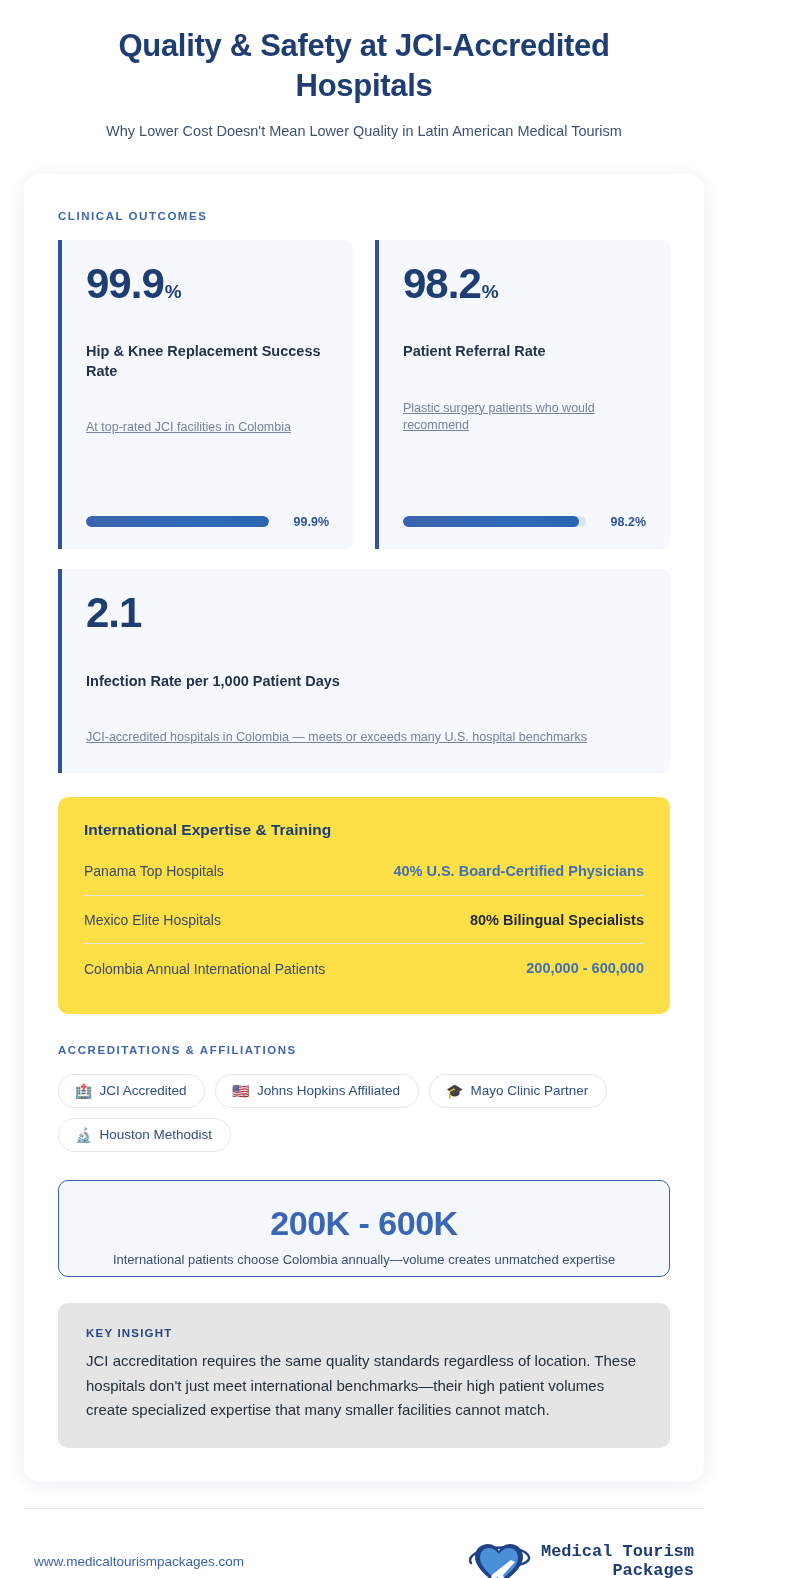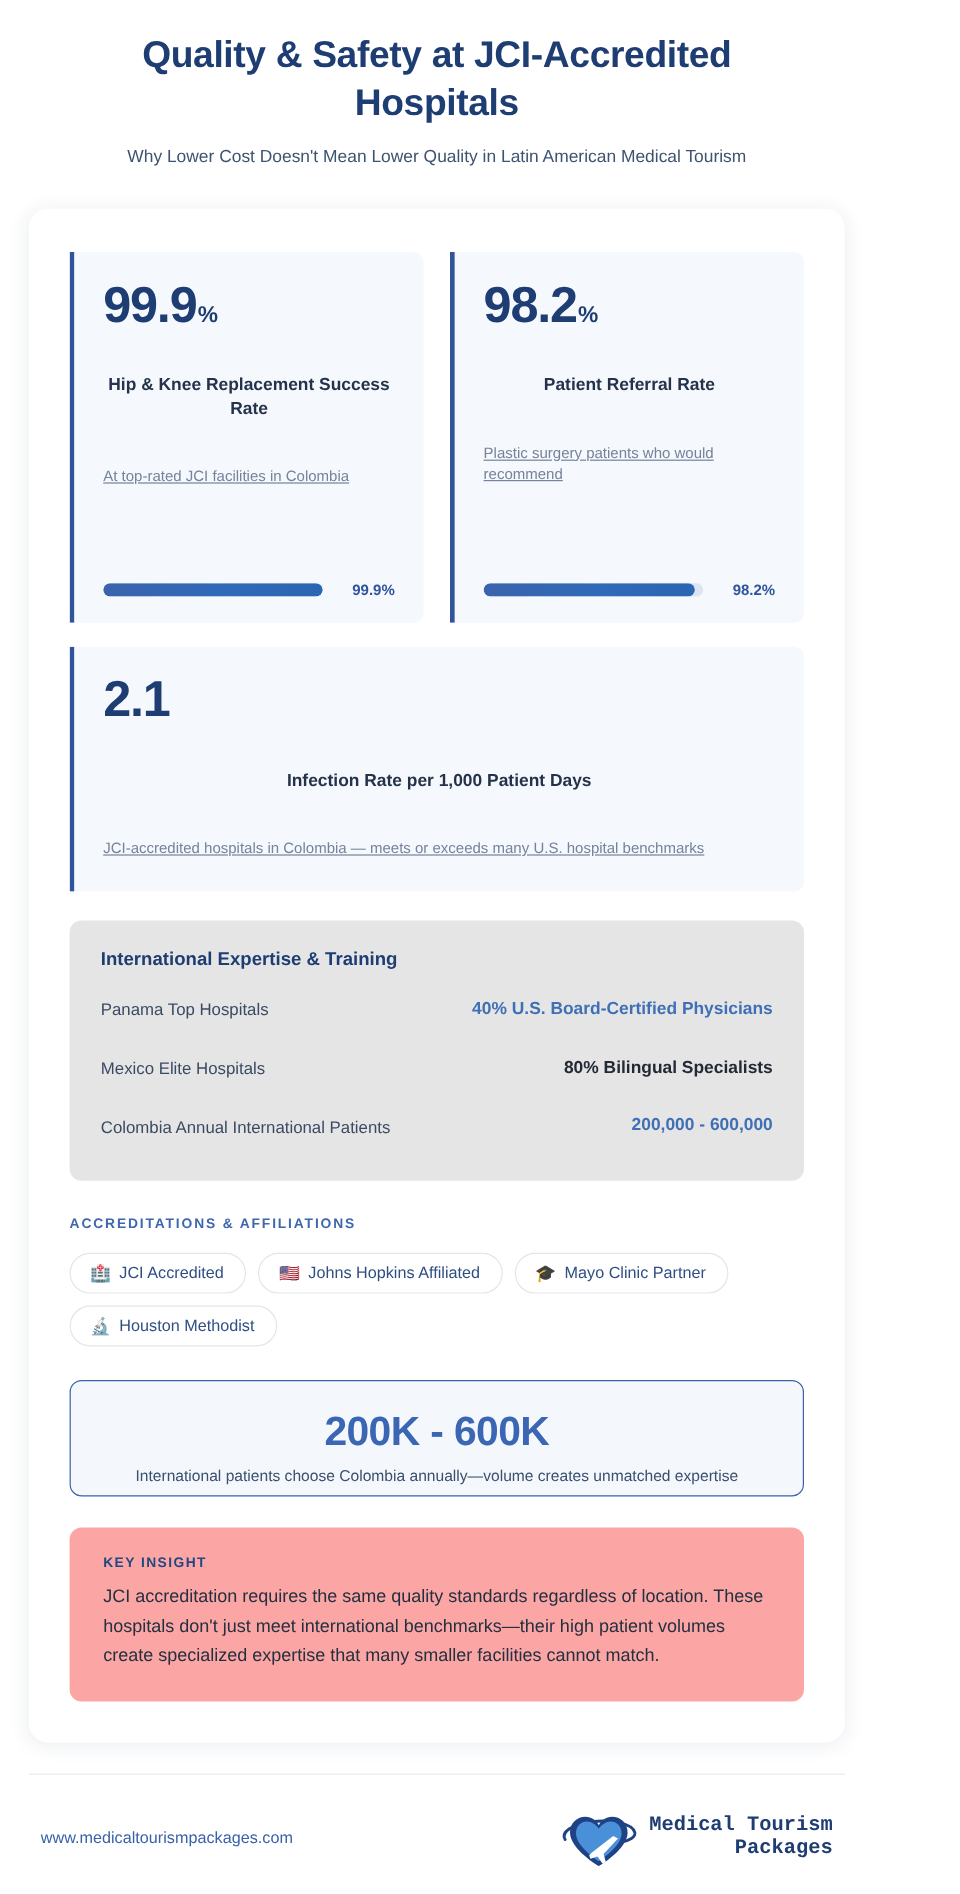--- a/index.html
+++ b/index.html
@@ -96,21 +96,20 @@
     font-weight:bold;
     letter-spacing:0;
     margin-left:1px;
   }
   .stat-label {
     margin-top:9px;
     font-size:14.5px;
     font-weight:bold;
     color:#24324a;
     line-height:1.35;
-    text-align:center;
   }
   .stat-sub {
     margin-top:10px;
     font-size:12.5px;
     color:#76839a;
     line-height:1.4;
     text-decoration:underline;
   }
   .stat-spacer { flex:1 1 auto; min-height:8px; }
 
@@ -136,21 +135,21 @@
     font-size:12.5px;
     font-weight:bold;
     color:#2f549b;
     min-width:46px;
     text-align:right;
     white-space:nowrap;
   }
 
   
   .table-card {
-    background:#e5e5e5;
+    background:#fde047;
     border-radius:10px;
     padding:24px 26px 22px 26px;
     margin-top:24px;
   }
   .table-title {
     font-size:15.5px;
     font-weight:bold;
     color:#1e3d73;
     margin-bottom:8px;
   }
@@ -223,21 +222,21 @@
   .highlight-text {
     margin-top:8px;
     font-size:13px;
     color:#3b4f6e;
     line-height:1.45;
   }
 
   
   .insight {
     margin-top:26px;
-    background:#fca5a5;
+    background:#e5e5e5;
     border-radius:10px;
     padding:24px 28px 26px 28px;
   }
   .insight-label {
     font-size:11.5px;
     font-weight:bold;
     letter-spacing:1.2px;
     color:#234781;
     text-transform:uppercase;
     margin-bottom:10px;
@@ -283,20 +282,21 @@
 
 <div class="page">
 
   <div class="header">
     <h1>Quality &amp; Safety at JCI-Accredited Hospitals</h1>
     <div class="subtitle">Why Lower Cost Doesn't Mean Lower Quality in Latin American Medical Tourism</div>
   </div>
 
   <div class="main-card">
 
+    <div class="section-label">CLINICAL OUTCOMES</div>
 
     <div class="stat-row">
 
       <div class="stat-card">
         <div class="stat-value"><span>99.9</span><span class="suffix">%</span></div>
         <div class="stat-label">Hip &amp; Knee Replacement Success Rate</div>
         <div class="stat-sub">At top-rated JCI facilities in Colombia</div>
         <div class="stat-spacer"></div>
         <div class="bar-row">
           <div class="bar-track">

